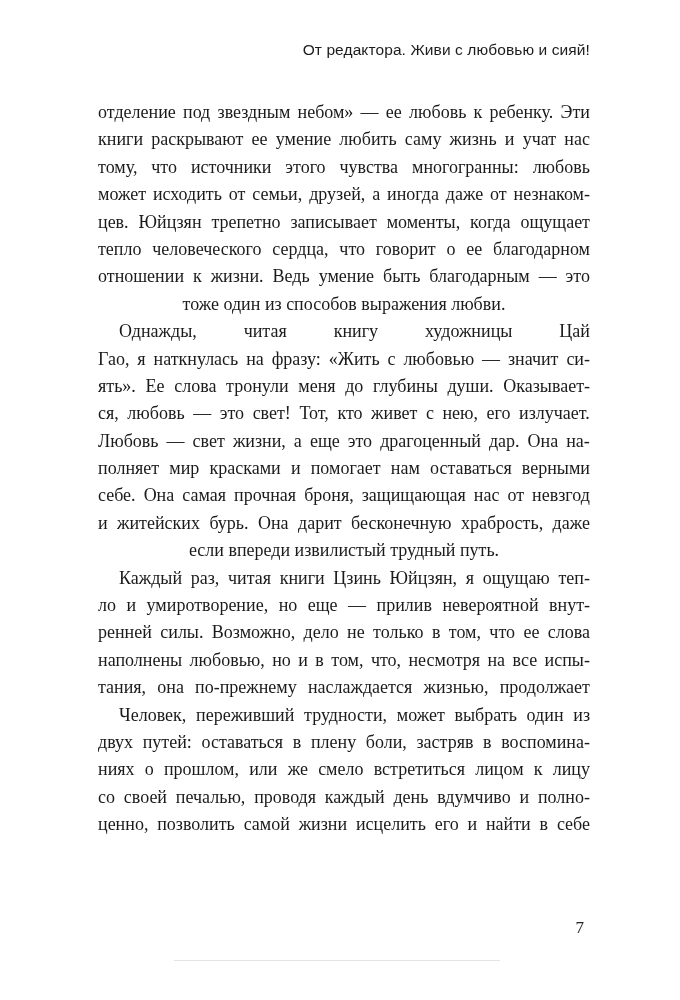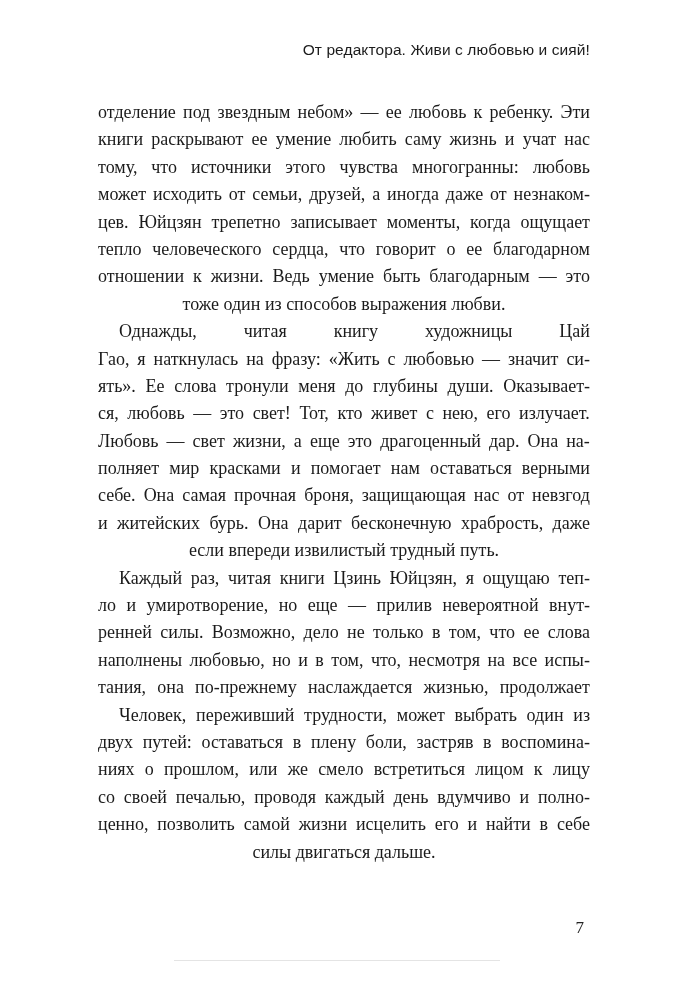--- a/index.html
+++ b/index.html
@@ -370,21 +370,20 @@
           <span>позволить</span>
           <span>самой</span>
           <span>жизни</span>
           <span>исцелить</span>
           <span>его</span>
           <span>и</span>
           <span>найти</span>
           <span>в</span>
           <span>себе</span>
         </div>
-        <div class="line last">силы двигаться дальше.</div>
       </div>
     </div>
 
   <div class="folio">7</div>
 
   <div class="page-divider" style="background: rgb(228, 228, 228);"></div>
 
 </div>
 
 </body></html>

